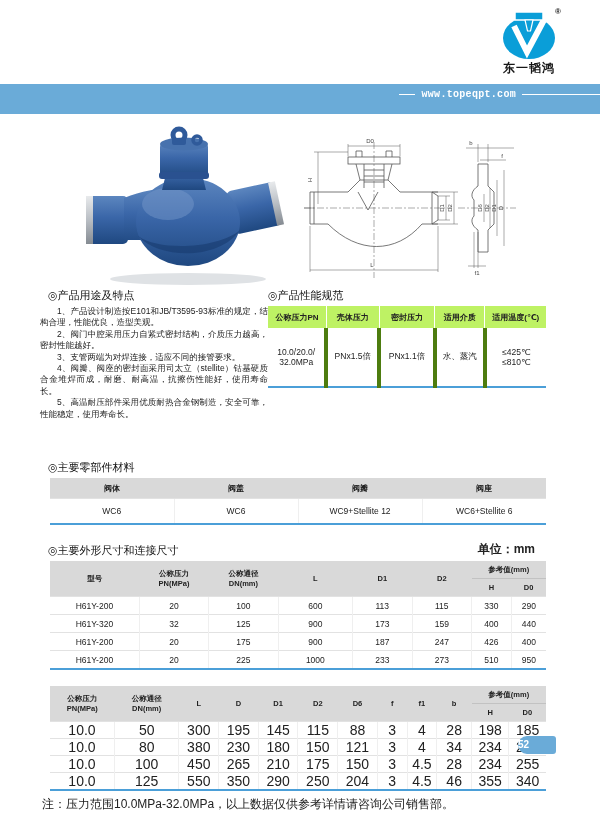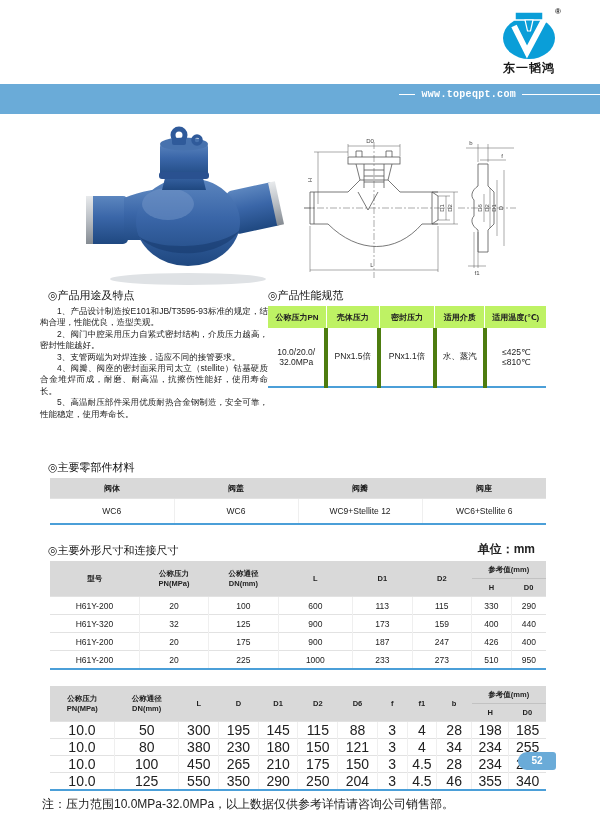--- a/index.html
+++ b/index.html
@@ -56,23 +56,23 @@
   .unit{font-size:12px;font-weight:bold;color:#222;margin-right:13px;}
   .dim-table{margin-left:10px;width:496px;border-bottom:2px solid #4b9fd8;margin-top:3px;}
   .dim-table th{background:#d9d9d9;font-size:7.5px;font-weight:bold;height:17px;}
   .dim-table th.ref{border-bottom:1px solid #c2c2c2;}
   .dim-table td{font-size:8.5px;height:17px;border-top:1px solid #e2e2e2;border-left:1px solid #efefef;}
   .dim-table td:first-child{border-left:none;}
   .dim-table.second{margin-top:16px;}
   .dim-table.second td{height:13px;font-size:14px;}
   .note{font-size:12px;color:#222;margin:5px 0 0 2px;}
 
-  .page-badge{position:absolute;left:518px;top:752px;width:38px;height:18px;background:#6aabd8;
+  .page-badge{position:absolute;left:518px;top:736px;width:38px;height:18px;background:#6aabd8;
               border-radius:9px 3px 3px 9px;color:#fff;font-size:10px;font-weight:bold;
-              text-align:center;line-height:18px;}
+              text-align:left;line-height:18px;}
 </style>
 </head>
 <body>
 
 <div class="page">
 
 
   <div class="logo">
     <svg width="56" height="48" viewBox="0 0 56 48">
       <ellipse cx="28" cy="27" rx="26" ry="21" fill="#0a9ed8"></ellipse>

